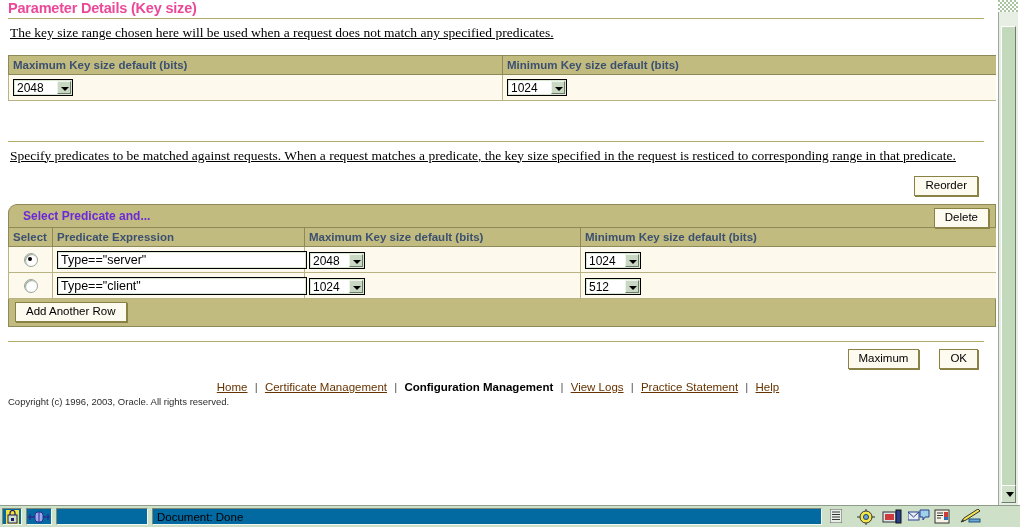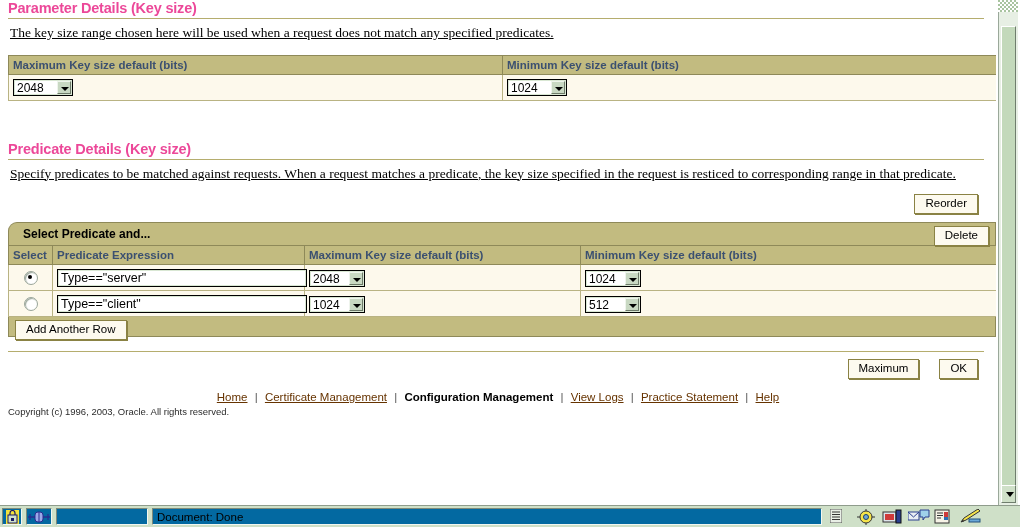--- a/index.html
+++ b/index.html
@@ -179,36 +179,36 @@
     border-top-left-radius: 9px;
     height: 23px;
     margin: 0 0 0 8px;
     width: 988px;
     box-sizing: border-box;
     position: relative;
   }
   .band .band-title {
     position: absolute;
     left: 14px; top: 4px;
-    color: #000000;
+    color: #6d28d9;
     font-family: "Liberation Sans", sans-serif;
     font-weight: bold;
     font-size: 12px;
   }
   .band .band-btn {
     position: absolute;
     right: 6px; top: 2px;
   }
 
   
   .tbl-foot {
     background: #c2bb80;
     border: 1px solid #8e8959;
     border-top: none;
-    height: 20px;
+    height: 28px;
     width: 988px;
     margin: 0 0 0 8px;
     box-sizing: border-box;
     padding: 2px 0 0 6px;
   }
 
   
   .bottom-rule {
     height: 1px;
     background: #b5ad6e;
@@ -371,21 +371,20 @@
             </span>
           </td>
         </tr>
       </tbody>
         </table>
     </div>
 
     <div style="height:40px"></div>
 
     <div>
-      <div class="section-head">Predicate Details (Key size)</div>
       <div class="head-rule"></div>
       <div class="blurb">Specify predicates to be matched against requests. When a request matches a predicate, the key size specified in the request is resticed to corresponding range in that predicate.</div>
 
       <div class="actions" style="padding-top:10px;padding-right:18px">
         <span class="pill">Reorder</span>
       </div>
 
       <div style="height:8px"></div>
 
       <div class="band">

